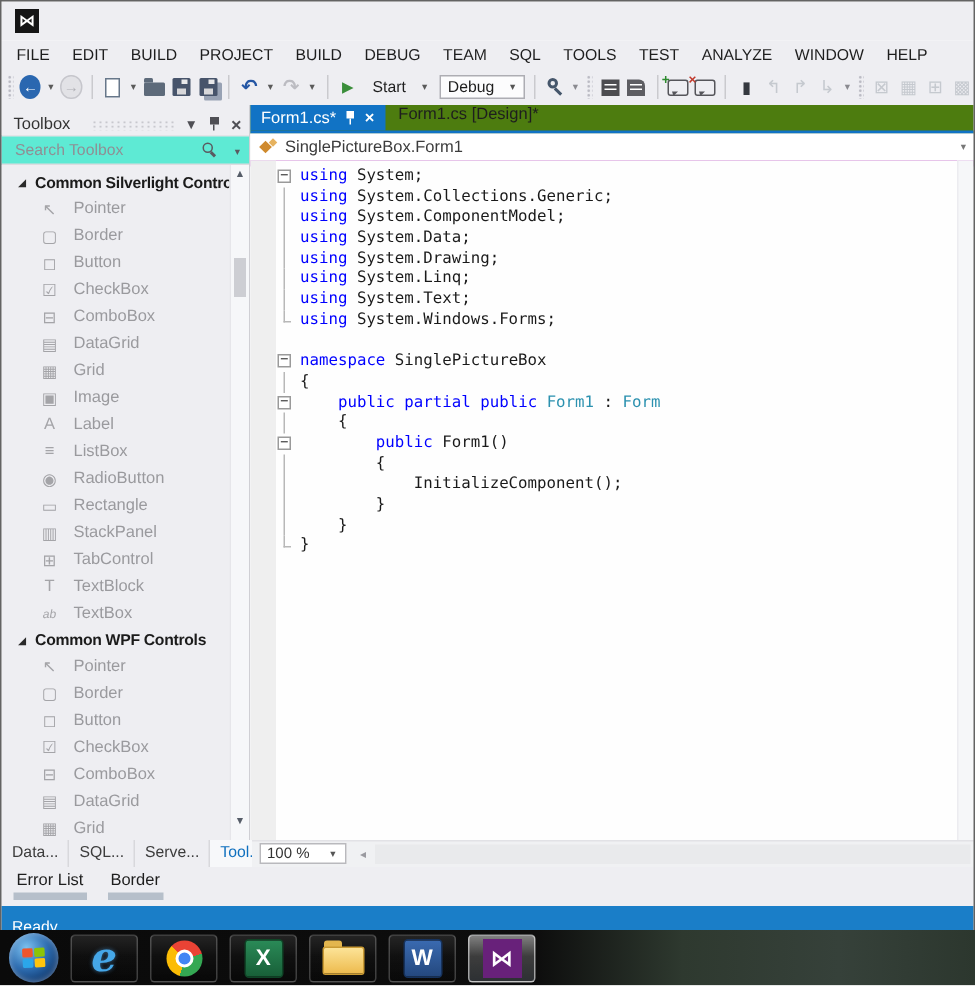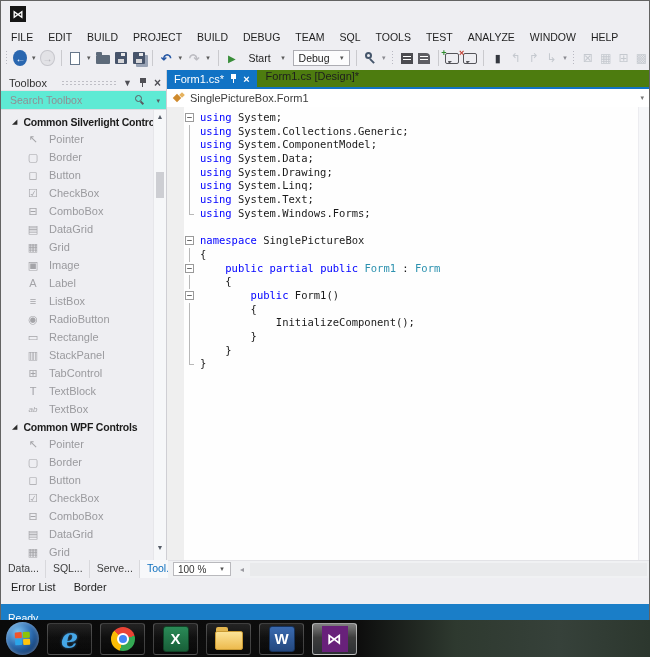--- a/index.html
+++ b/index.html
@@ -111,21 +111,21 @@
   .bottomrow{position:absolute;left:1px;top:560px;width:648px;height:18px}
   .br-left{position:absolute;left:0;top:0;width:166px;height:18px;background:#eeeef2;display:flex;box-sizing:border-box;border-right:1px solid #cfcfd4}
   .btab{font-size:10.5px;color:#3c3c3c;padding:2px 6px 0 7px;border-right:1px solid #d8d8dc;white-space:nowrap}
   .btab.active{color:#0e6fbe;background:#f7f8fa}
   .br-right{position:absolute;left:167px;right:0;top:0;height:18px;background:#f0f1f3;border-top:1px solid #e2e2e6;box-sizing:border-box}
   .zoombox{position:absolute;left:5px;top:1px;width:58px;height:14px;background:#fff;border:1px solid #b9b9bd;font-size:10px;color:#333;padding:0 4px;display:flex;align-items:center;justify-content:space-between;box-sizing:border-box}
   .zoombox .caret{color:#555}
   .hleft{position:absolute;left:72px;top:4px;font-size:8px;color:#9a9aa0}
   .htrack{position:absolute;left:82px;right:2px;top:2px;height:13px;background:#e9eaec}
   .paneltabs{position:absolute;left:1px;top:578px;width:648px;height:26px;background:#eeeef2;display:flex;gap:14px;padding-left:8px;box-sizing:border-box}
-  .ptab{display:flex;flex-direction:row;padding-top:3px}
+  .ptab{display:flex;flex-direction:column;padding-top:3px}
   .ptab-label{font-size:11px;color:#1e1e1e;padding:0 2px}
   .ptab-bar{margin-top:2px;height:5px;background:#b6bfca}
   .statusbar{position:absolute;left:1px;top:604px;width:648px;height:27px;background:#1a7ec8;color:#fff;font-size:10.5px;display:flex;align-items:center;padding-left:7px;box-sizing:border-box}
   
   .taskbar{position:absolute;left:0;top:620px;width:650px;height:37px;box-sizing:border-box;display:flex;align-items:center;gap:8px;padding-left:6px;
            background:linear-gradient(90deg,#0a0a0a 0%,#0d0d0d 55%,#2e392f 70%,#36413a 86%,#2c372e 100%)}
   .orb{width:33px;height:33px;border-radius:50%;flex:0 0 33px;display:flex;align-items:center;justify-content:center;
        background:radial-gradient(circle at 35% 30%,#7cc1f0,#2d6cb0 45%,#123c72 75%,#0a2a55);box-shadow:inset 0 0 4px rgba(255,255,255,.45)}
   .flag{width:16px;height:14px;display:grid;grid-template-columns:7px 7px;grid-template-rows:6px 6px;gap:1px;transform:rotate(-3deg)}
   .pane{border-radius:1px}

